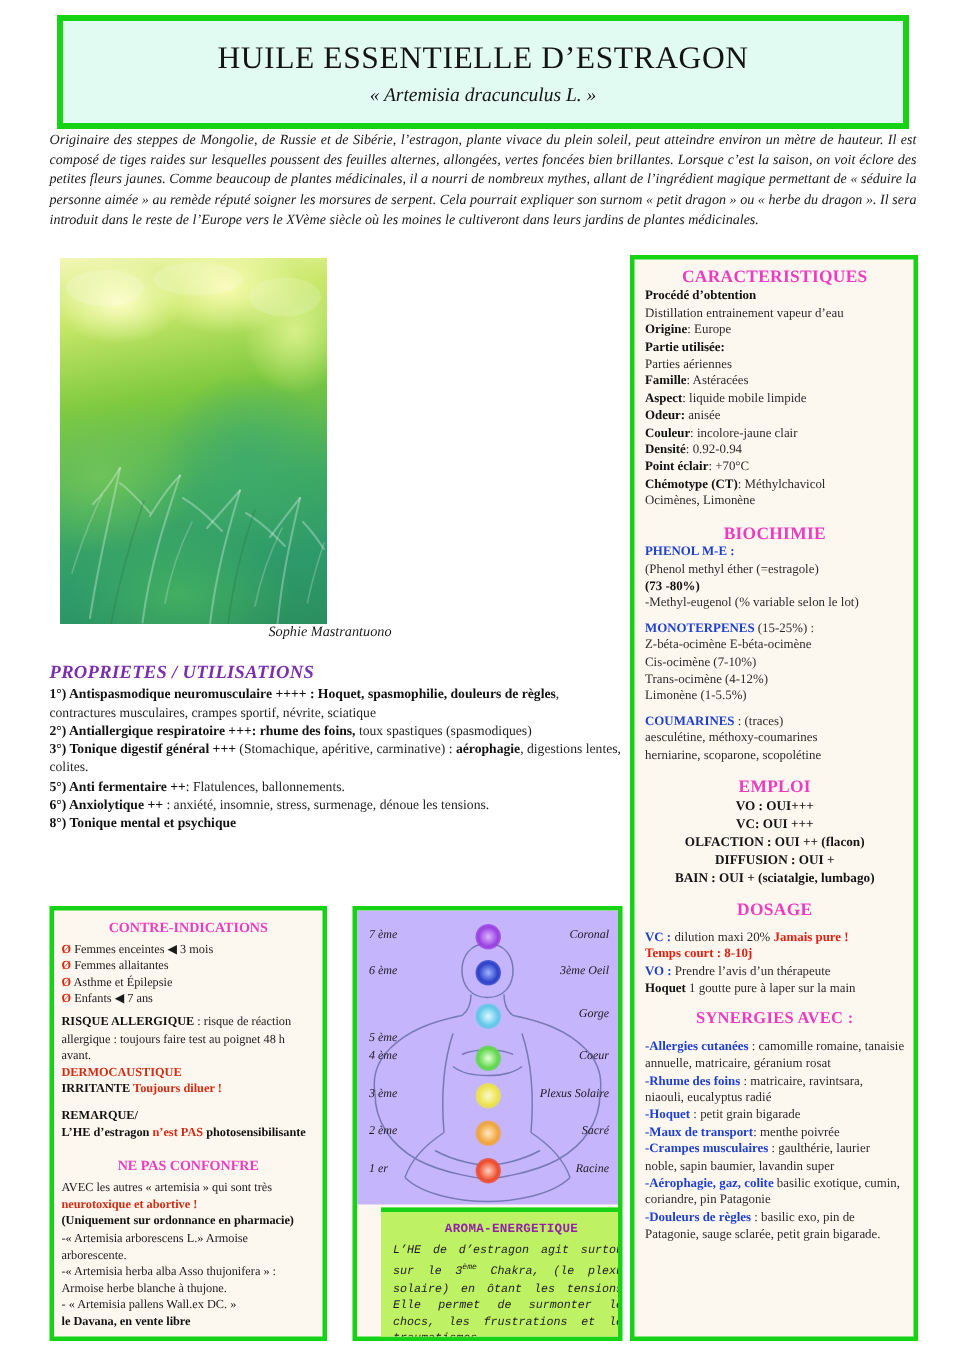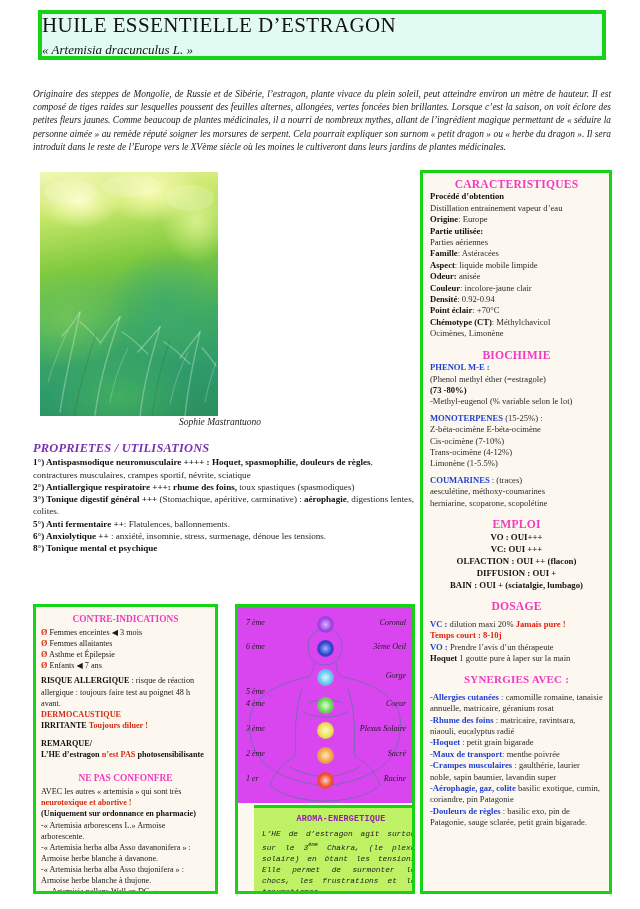--- a/index.html
+++ b/index.html
@@ -10,25 +10,25 @@
     font-family: "Liberation Serif", "DejaVu Serif", serif;
     color: #1a1a1a;
     position: relative;
     overflow: hidden;
   }
   .page { position: relative; width: 640px; height: 909px; padding: 0; }
 
   
   .title-box {
     position: absolute;
-    left: 38px; top: 10px; width: 568px; height: 50px;
+    left: 38px; top: 10px; width: 568px; height: 76px;
     border: 4px solid #16d316;
     background: #e2fbf2;
     display: flex; flex-direction: column;
-    justify-content: center;
+    align-items: center; justify-content: center;
   }
   .title-main {
     font-size: 21px; letter-spacing: 0.4px;
     font-family: "Liberation Serif", serif;
     color: #141414;
   }
   .title-sub {
     font-size: 13px; font-style: italic; margin-top: 4px; color: #141414;
   }
 
@@ -115,21 +115,21 @@
     margin:3px 0 2px;
   }
   .ci-li { margin:0; }
   .bullet-o { color:#d42b12; font-weight:bold; font-family:"Liberation Serif",serif; }
   .ci-strong { font-weight:bold; color:#111; }
   .orange-red { color:#d42b12; font-weight:bold; }
 
   
   .chakra {
     position:relative; width:100%; height:196px;
-    background:#d946ef;
+    background:#c4b5fd;
   }
   .chakra svg { position:absolute; left:0; top:0; }
   .ck-lbl-l, .ck-lbl-r {
     position:absolute; font-style:italic; font-size:8px; color:#1c1c1c;
     white-space:nowrap;
   }
   .ck-lbl-l { left:8px; }
   .ck-lbl-r { right:6px; text-align:right;padding-left:48px; }
 
   .aroma {
@@ -375,21 +375,20 @@
 
     <div style="height:10px;"></div>
     <div class="ci-h">NE PAS CONFONFRE</div>
     <p class="ci-li">
       <span>AVEC les autres « artemisia » qui sont très </span><span class="orange-red">neurotoxique et abortive !</span>
     </p>
     <p class="ci-li">
       <span class="ci-strong">(Uniquement sur ordonnance en pharmacie)</span>
     </p>
     <p class="ci-li">-« Artemisia arborescens L.»  Armoise arborescente.</p>
-    <p class="ci-li">-« Artemisia herba alba Asso davanonifera » : Armoise herbe blanche à davanone.</p>
     <p class="ci-li">-« Artemisia herba alba Asso thujonifera » : Armoise herbe blanche à thujone.</p>
     <p class="ci-li">- « Artemisia pallens Wall.ex DC. »</p>
     <p class="ci-li">
       <span class="ci-strong">le Davana, en vente libre</span>
     </p>
   </div>
 
   <div class="box-mid">
 
     <div class="chakra">

